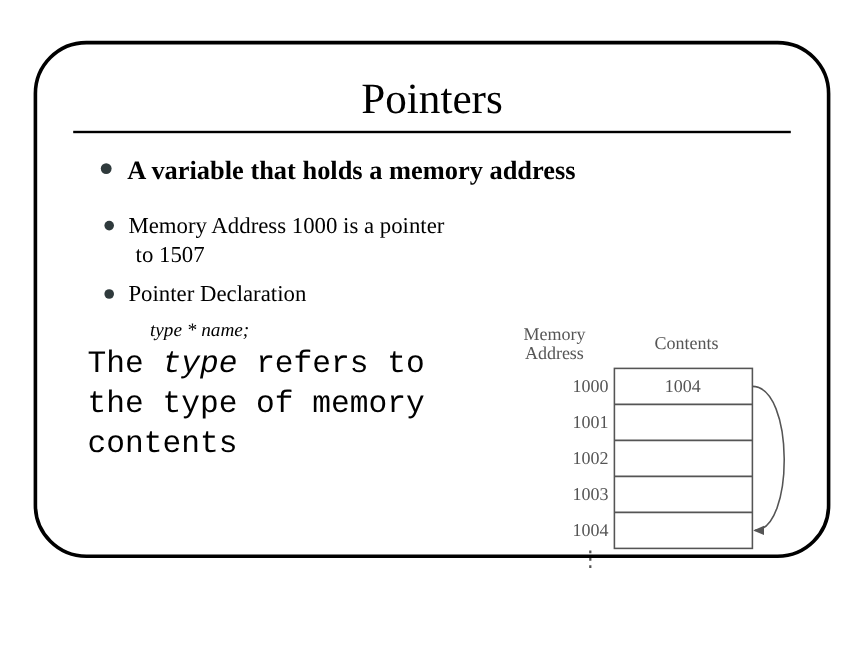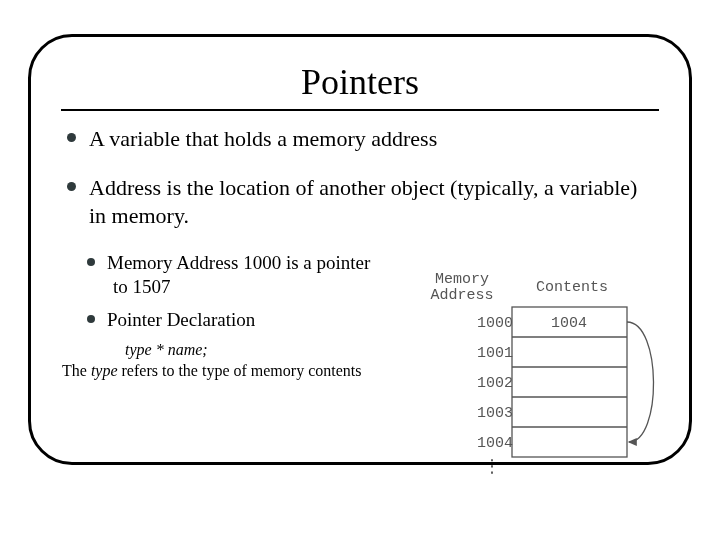--- a/index.html
+++ b/index.html
@@ -36,23 +36,24 @@
     margin: 6px 0 4px 0;
   }
   .rule {
     border: 0;
     border-top: 2px solid #000;
     margin: 6px 0 14px 0;
   }
   ul.main {
     list-style: none;
     padding: 0;
-    margin: 0;
+    margin: 17px;
     font-size: 22px;
     line-height: 1.3;
+    font-weight: bold;
   }
   ul.main > li {
     position: relative;
     padding-left: 28px;
     margin: 12px 0 20px 0;
   }
   ul.main > li::before {
     content: "";
     position: absolute;
     left: 6px;
@@ -87,53 +88,51 @@
   }
   .syntax {
     margin: 4px 0 2px 64px;
     font-size: 16px;
     font-style: italic;
   }
   .syntax em {
     font-style: italic;
   }
   .explain {
-    font-size: 16px;
-    margin-left: 1px;
+    font-size: 26px;
+    margin-left: 12px;
     line-height: 1.3;
     max-width: 340px;
+    font-family: Liberation Mono, monospace;
   }
   .explain em {
     font-style: italic;
   }
   
   .diagram {
     position: absolute;
     right: 22px;
     top: 230px;
     width: 245px;
     height: 225px;
-    font-family: Liberation Mono, monospace;
+    font-family: Liberation Serif, serif;
   }
 </style>
 </head>
 <body>
 
 <div class="slide">
   <div class="frame">
 
     <div class="title">Pointers</div>
     <hr class="rule">
 
     <ul class="main">
       <li>
         <span>A variable that holds a memory address</span>
-      </li>
-      <li>
-        <span>Address is the location of another object (typically, a variable) in memory.</span>
       </li>
     </ul>
 
     <ul class="sub">
       <li>
         <span>Memory Address 1000 is a pointer</span><br>
         <span style="padding-left:6px">to 1507</span>
       </li>
       <li>
         <span>Pointer Declaration</span>

